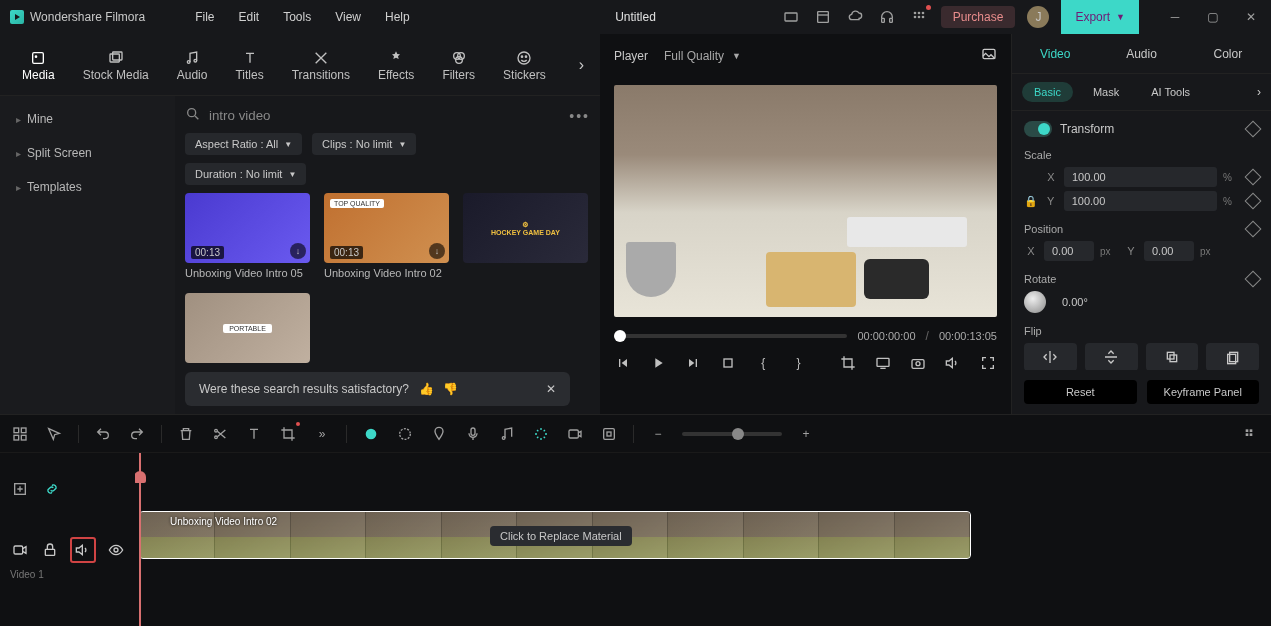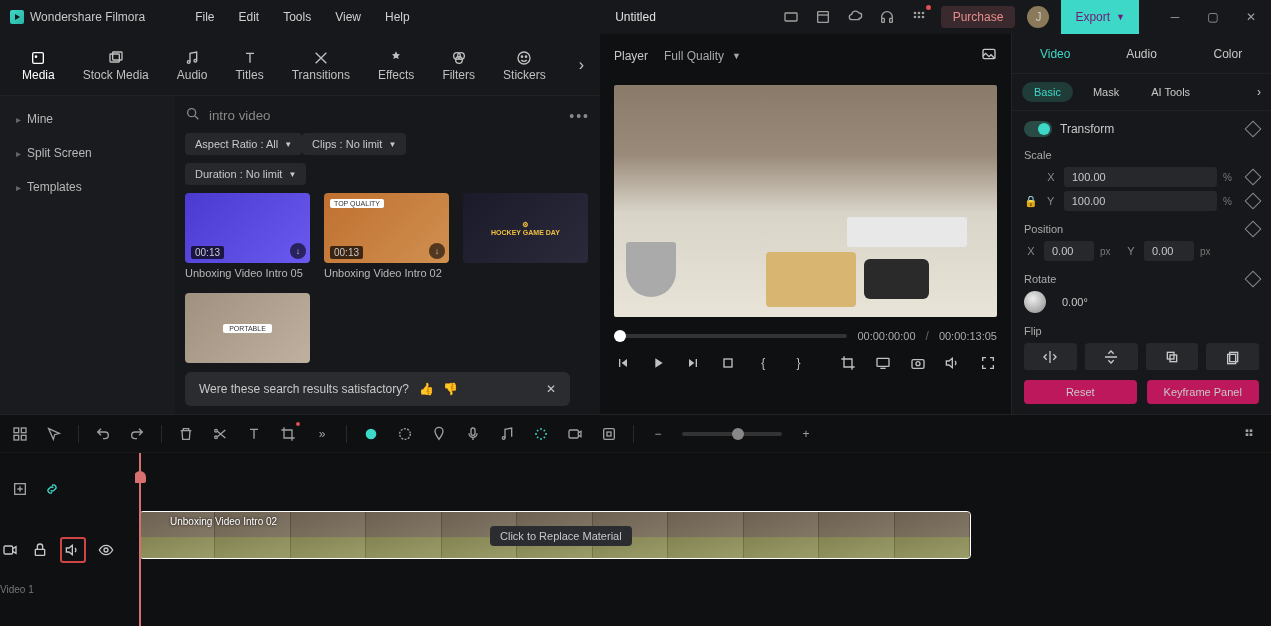--- a/index.html
+++ b/index.html
@@ -25,21 +25,21 @@
 .tab-icn { width: 20px; height: 20px; display: flex; align-items: center; justify-content: center; }
 .tab-chev { margin-left: auto; padding: 0 8px; font-size: 16px; cursor: pointer; }
 .mid-content { display: flex; flex: 1; min-height: 0; }
 .side-nav { width: 175px; background: #1a1b1e; padding-top: 6px; }
 .side-item { padding: 10px 16px; cursor: pointer; display: flex; align-items: center; gap: 6px; color: #b8b8b8; }
 .side-item::before { content: '▸'; font-size: 10px; color: #666; }
 .content-area { flex: 1; background: #17181b; padding: 6px 10px; position: relative; display: flex; flex-direction: column; }
 .search-row { display: flex; align-items: center; gap: 8px; padding: 4px 0 8px; }
 .search-input { flex: 1; background: transparent; border: none; color: #888; outline: none; }
 .dots-btn { color: #888; cursor: pointer; font-size: 14px; letter-spacing: 2px; }
-.filter-row { display: flex; flex-wrap: wrap; margin-bottom: 8px; }
+.filter-row { display: flex; gap: 10px; flex-wrap: wrap; margin-bottom: 8px; }
 .filter-chip { background: #26282c; padding: 5px 10px; border-radius: 4px; cursor: pointer; display: flex; align-items: center; gap: 6px; font-size: 11px; }
 .results-grid { display: flex; gap: 14px; flex-wrap: wrap; overflow: hidden; }
 .thumb { width: 125px; }
 .thumb-img { width: 125px; height: 70px; border-radius: 4px; position: relative; overflow: hidden; }
 .thumb-img .dur { position: absolute; bottom: 4px; left: 6px; background: rgba(0,0,0,.7); padding: 1px 4px; font-size: 10px; border-radius: 2px; }
 .thumb-img .dl { position: absolute; bottom: 4px; right: 4px; width: 16px; height: 16px; background: rgba(0,0,0,.6); border-radius: 50%; display: flex; align-items: center; justify-content: center; font-size: 9px; }
 .thumb-label { font-size: 11px; margin-top: 4px; color: #b8b8b8; }
 .feedback-bar { position: absolute; bottom: 8px; left: 10px; right: 30px; background: #2a2c30; border-radius: 6px; padding: 10px 14px; display: flex; align-items: center; gap: 10px; }
 .feedback-bar .close-x { margin-left: auto; cursor: pointer; }
 .player-panel { flex: 1; background: #0f1012; padding: 12px 14px 8px; display: flex; flex-direction: column; min-width: 0; }
@@ -72,31 +72,31 @@
 .diam { width: 12px; height: 12px; border: 1px solid #888; transform: rotate(45deg); margin-left: auto; cursor: pointer; }
 .prop-label { font-size: 11px; color: #aaa; margin-top: 12px; margin-bottom: 6px; }
 .prop-row { display: flex; align-items: center; gap: 6px; margin-top: 4px; }
 .axis-label { width: 14px; text-align: center; font-size: 11px; color: #888; }
 .val-input { flex: 1; background: #26282c; border: none; padding: 4px 8px; color: #c8c8c8; border-radius: 3px; font-size: 11px; outline: none; min-width: 0; }
 .unit { font-size: 10px; color: #777; width: 18px; }
 .link-icn { color: #3dd8c8; font-size: 11px; }
 .flip-btns { display: flex; gap: 8px; }
 .flip-btn { flex: 1; background: #26282c; padding: 6px; border-radius: 4px; display: flex; align-items: center; justify-content: center; cursor: pointer; }
 .prop-footer { display: flex; gap: 10px; padding: 10px 12px; }
-.foot-btn { flex: 1; background: #be185d; padding: 6px; border-radius: 4px; text-align: center; cursor: pointer; font-size: 11px; }
+.foot-btn { flex: 1; background: #000000; padding: 6px; border-radius: 4px; text-align: center; cursor: pointer; font-size: 11px; }
 .timeline-area { height: 212px; background: #0f1012; border-top: 1px solid #222; display: flex; flex-direction: column; }
 .tl-toolbar { height: 38px; display: flex; align-items: center; padding: 0 10px; gap: 14px; border-bottom: 1px solid #1a1a1a; }
 .tl-tool { width: 20px; height: 20px; display: flex; align-items: center; justify-content: center; cursor: pointer; color: #a0a0a0; }
 .tl-tool.green { color: #3dd8c8; }
 .tl-sep { width: 1px; height: 18px; background: #2a2a2a; }
 .zoom-slider { width: 100px; height: 4px; background: #333; border-radius: 2px; position: relative; }
 .zoom-slider::after { content: ''; position: absolute; left: 50%; top: -4px; width: 12px; height: 12px; background: #888; border-radius: 50%; }
 .tl-body { flex: 1; display: flex; }
 .track-head { width: 135px; background: #0f1012; padding-top: 26px; }
-.track-row { height: 58px; display: flex; flex-direction: column; justify-content: space-between; gap: 6px; }
+.track-row { height: 58px; display: flex; flex-direction: column; justify-content: flex-start; padding-left: 10px; gap: 6px; }
 .track-icons { display: flex; gap: 10px; align-items: center; }
 .track-icn { width: 20px; height: 20px; display: flex; align-items: center; justify-content: center; cursor: pointer; }
 .track-icn.boxed { border: 2px solid #d04444; border-radius: 3px; width: 26px; height: 26px; }
 .track-label { font-size: 10px; color: #777; }
 .tracks-area { flex: 1; position: relative; overflow: hidden; }
 .ruler { height: 26px; position: relative; background: #0f1012; }
 .playhead { position: absolute; left: 4px; top: 0; bottom: 0; width: 2px; background: #d87070; z-index: 5; }
 .playhead::before { content: ''; position: absolute; top: 18px; left: -5px; width: 12px; height: 12px; background: #d87070; border-radius: 6px 6px 2px 2px; }
 .ruler-marks { position: absolute; top: 0; left: 0; right: 0; height: 26px; display: flex; font-size: 9px; color: #666; }
 .ruler-mark { position: absolute; top: 4px; }

